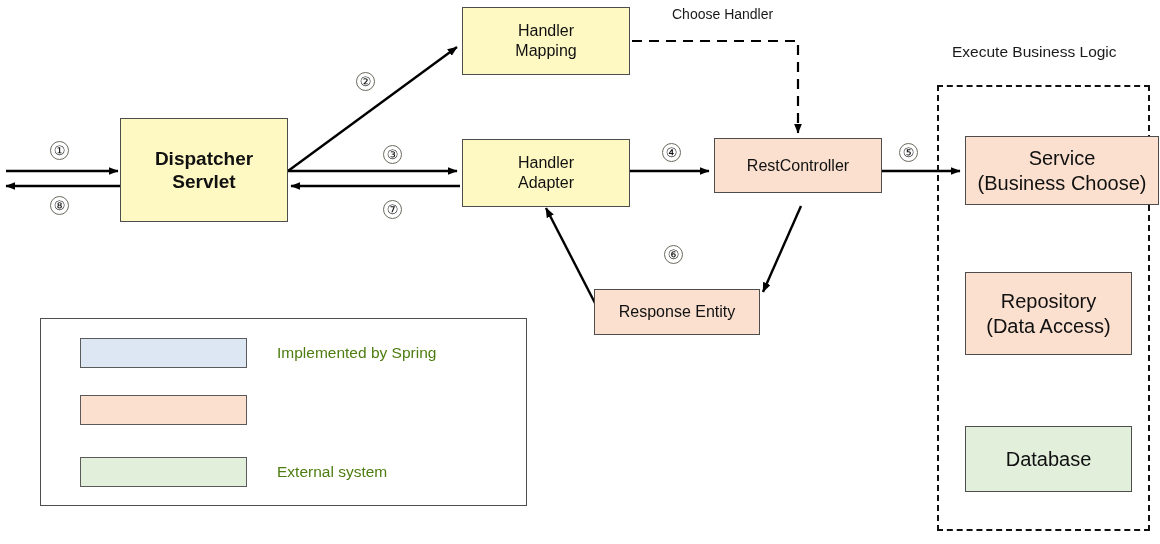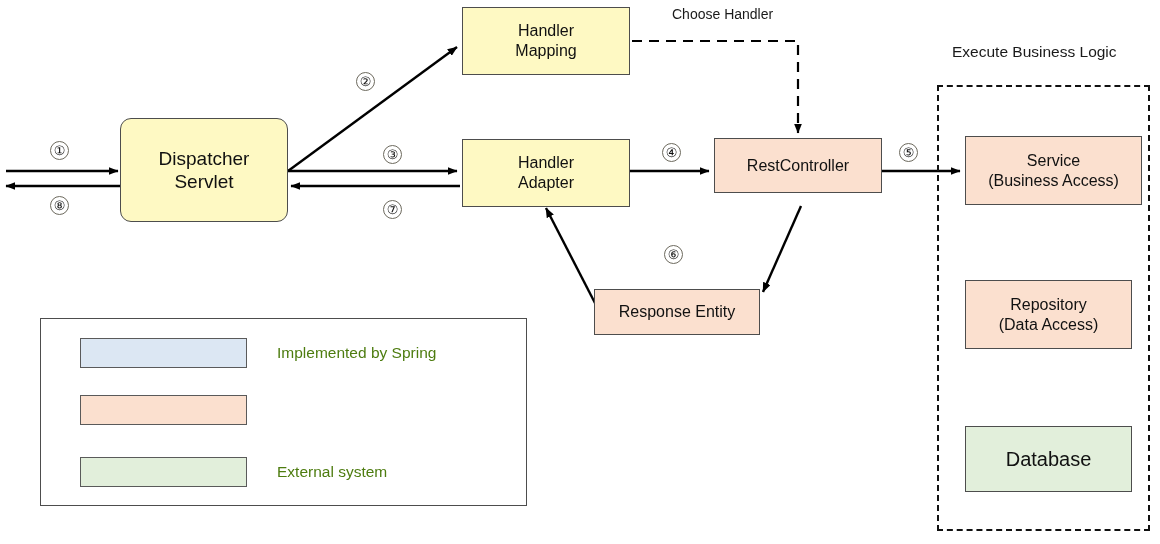--- a/index.html
+++ b/index.html
@@ -56,21 +56,21 @@
     <line x1="801" y1="206" x2="763" y2="292" stroke="#000" stroke-width="2.4" marker-end="url(#ah)"></line>
 
     <line x1="596" y1="305" x2="546" y2="208" stroke="#000" stroke-width="2.4" marker-end="url(#ah)"></line>
   </svg>
 
   <div class="dashed-zone" style="left:937px;top:85px;width:213px;height:446px;"></div>
   <div class="lbl" style="left:952px;top:43px;font-size:15.5px;">Execute Business Logic</div>
 
   <div class="lbl" style="left:672px;top:6px;font-size:14px;">Choose Handler</div>
 
-  <div class="node n-spring" style="left:120px;top:118px;width:168px;height:104px;font-size:19px;font-weight:normal;border-radius:11px;">
+  <div class="node n-spring" style="left:120px;top:118px;width:168px;height:104px;font-size:19px;font-weight:bold;">
     <div>
       <span>Dispatcher</span>
       <span>Servlet</span>
     </div>
   </div>
 
   <div class="node n-spring" style="left:462px;top:7px;width:168px;height:68px;font-size:16px;">
     <div>
       <span>Handler</span>
       <span>Mapping</span>
@@ -85,28 +85,28 @@
   </div>
 
   <div class="node n-dev" style="left:714px;top:138px;width:168px;height:55px;font-size:16px;">
     <span>RestController</span>
   </div>
 
   <div class="node n-dev" style="left:594px;top:289px;width:166px;height:46px;font-size:16px;">
     <span>Response Entity</span>
   </div>
 
-  <div class="node n-dev" style="left:965px;top:136px;width:177px;height:69px;font-size:16px;">
+  <div class="node n-dev" style="left:965px;top:136px;width:194px;height:69px;font-size:20px;">
     <div>
       <span>Service</span>
-      <span>(Business Access)</span>
+      <span>(Business Choose)</span>
     </div>
   </div>
 
-  <div class="node n-dev" style="left:965px;top:272px;width:167px;height:69px;font-size:16px;margin-top:8px;">
+  <div class="node n-dev" style="left:965px;top:272px;width:167px;height:83px;font-size:20px;">
     <div>
       <span>Repository</span>
       <span>(Data Access)</span>
     </div>
   </div>
 
   <div class="node n-ext" style="left:965px;top:426px;width:167px;height:66px;font-size:20px;">
     <span>Database</span>
   </div>
 

